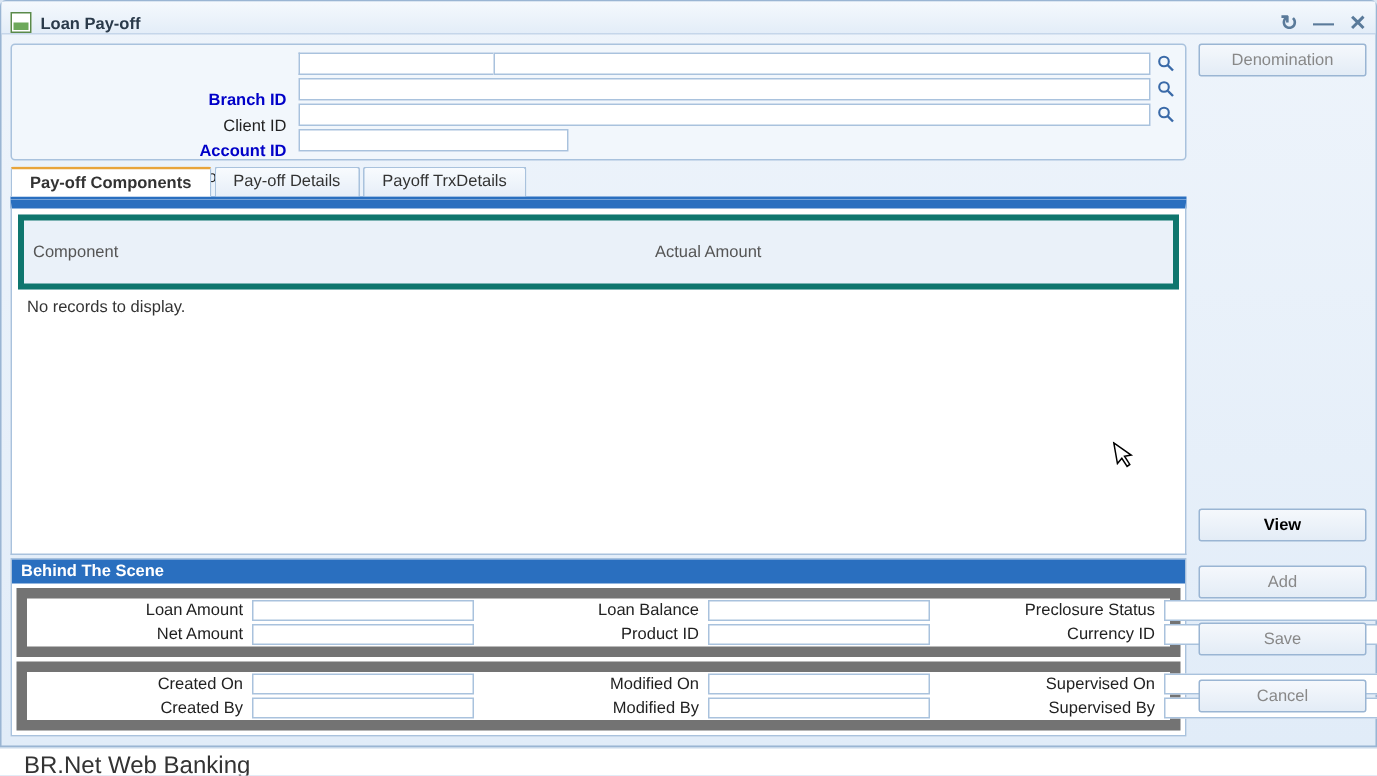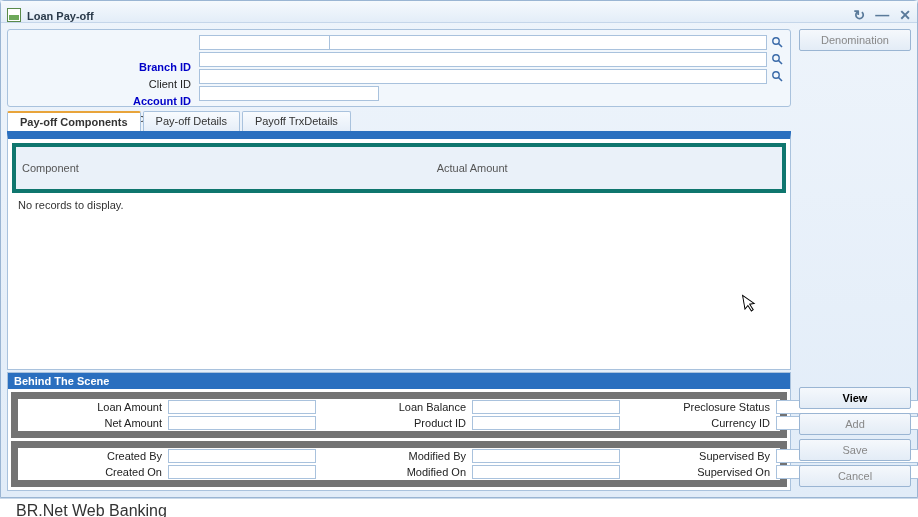--- a/index.html
+++ b/index.html
@@ -217,21 +217,21 @@
   height: 22px;
   border: 1px solid #9ab5d3;
   background: linear-gradient(#f5f8fc, #e3ecf6);
   color: #888;
   font-size: 11px;
   display: flex;
   align-items: center;
   justify-content: center;
   border-radius: 2px;
   cursor: pointer;
-  margin-bottom: 4px;
+  margin-bottom: 16px;
 }
 .side-btn.primary { color: #000; font-weight: bold; }
 .side-spacer { flex: 1; }
 .footer {
   width: 918px;
   height: 19px;
   background: #fff;
   border-top: 1px solid #c9d9ea;
   padding: 3px 16px 0;
   font-size: 16px;
@@ -344,43 +344,43 @@
             <div class="bts-cell">
               <span class="bts-label">Currency ID</span>
               <input class="bts-input" value="" style="">
             </div>
           </div>
         </div>
 
         <div class="bts-block">
           <div class="bts-row">
             <div class="bts-cell">
-              <span class="bts-label">Created By</span>
-              <input class="bts-input" value="" style="">
-            </div>
-            <div class="bts-cell">
-              <span class="bts-label">Modified By</span>
-              <input class="bts-input" value="" style="">
-            </div>
-            <div class="bts-cell">
-              <span class="bts-label">Supervised By</span>
+              <span class="bts-label">Created On</span>
+              <input class="bts-input" value="" style="">
+            </div>
+            <div class="bts-cell">
+              <span class="bts-label">Modified On</span>
+              <input class="bts-input" value="" style="">
+            </div>
+            <div class="bts-cell">
+              <span class="bts-label">Supervised On</span>
               <input class="bts-input" value="" style="">
             </div>
           </div>
           <div class="bts-row">
             <div class="bts-cell">
-              <span class="bts-label">Created On</span>
-              <input class="bts-input" value="" style="">
-            </div>
-            <div class="bts-cell">
-              <span class="bts-label">Modified On</span>
-              <input class="bts-input" value="" style="">
-            </div>
-            <div class="bts-cell">
-              <span class="bts-label">Supervised On</span>
+              <span class="bts-label">Created By</span>
+              <input class="bts-input" value="" style="">
+            </div>
+            <div class="bts-cell">
+              <span class="bts-label">Modified By</span>
+              <input class="bts-input" value="" style="">
+            </div>
+            <div class="bts-cell">
+              <span class="bts-label">Supervised By</span>
               <input class="bts-input" value="" style="">
             </div>
           </div>
         </div>
       </div>
 
     </div>
 
     <div class="side-col">
       <div class="side-btn">Denomination</div>

